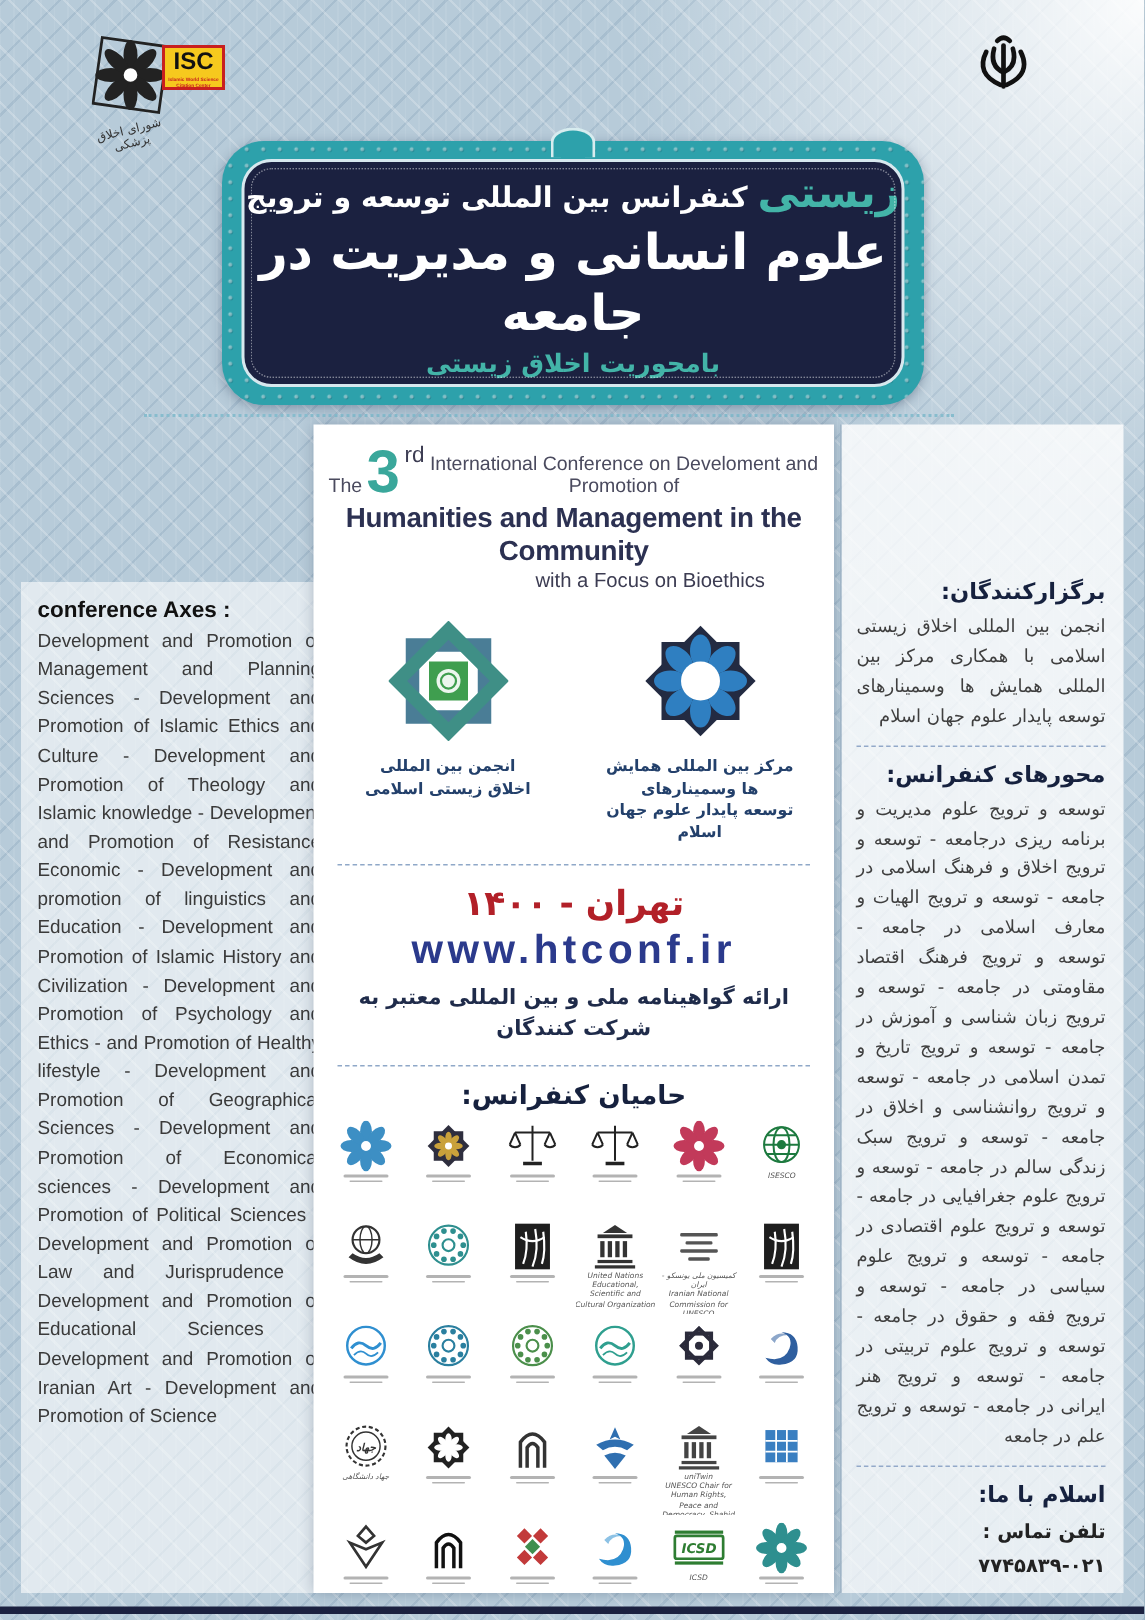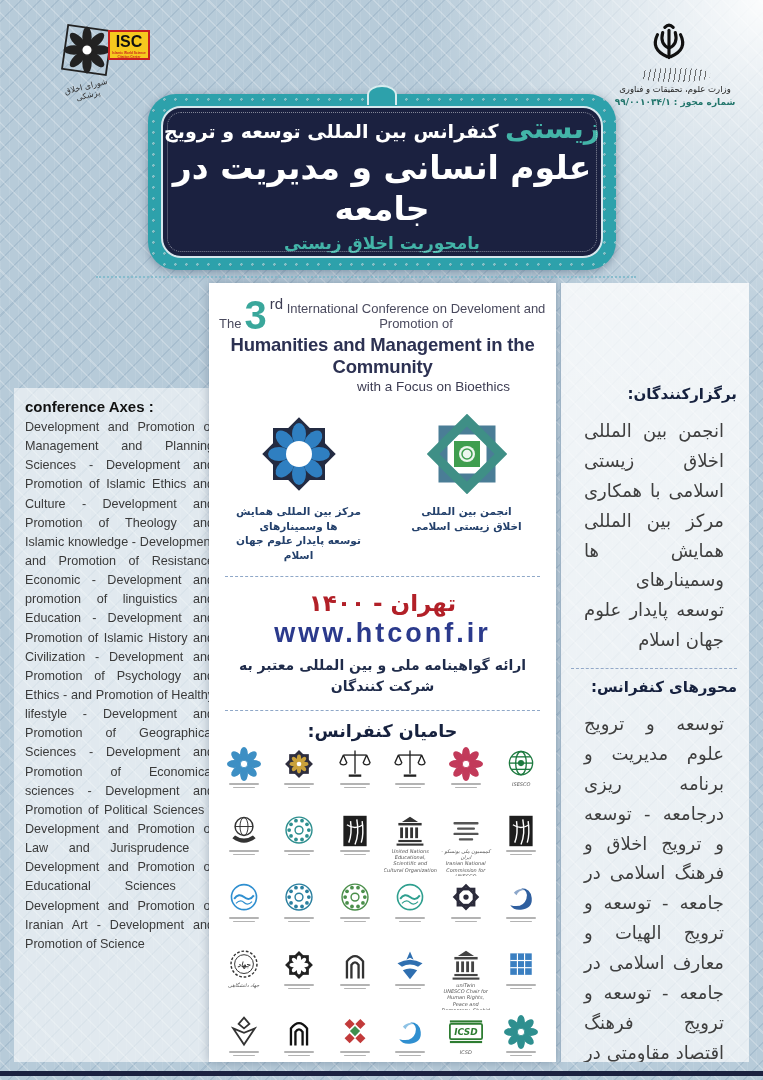--- a/index.html
+++ b/index.html
@@ -72,21 +72,21 @@
     font-family:"Liberation Sans",sans-serif;margin-top:2px;}
   .cert{font-weight:bold;font-size:14px;color:#1f2b4a;text-align:center;line-height:1.5;margin-top:6px;direction:rtl;}
   .sp-heading{font-weight:bold;font-size:17.5px;color:#16213e;text-align:center;margin:10px 0 6px;direction:rtl;}
   .sp-grid{display:grid;grid-template-columns:repeat(6,1fr);gap:5px 2px;padding:0 8px;}
   .sp-cell{text-align:center;height:62px;overflow:hidden;font-style:italic;}
   .sp-cell svg{width:38px;height:34px;display:block;margin:0 auto;}
   .cap-text{display:block;font-size:5px;line-height:1.25;color:#555;direction:rtl;}
   .cap-line{height:1.8px;background:#8a8a8a;opacity:.65;border-radius:1px;margin:2px auto 0;}
   
   .rp-heading{font-size:15px;font-weight:bold;color:#16213e;margin-bottom:5px;}
-  .rp-body{font-size:18px;color:#3f3f3f;line-height:1.66;text-align:justify;margin:13px;}
+  .rp-body{font-size:12px;color:#3f3f3f;line-height:1.66;text-align:justify;margin:0;}
   .rp-divider{border-top:1.5px dashed #93a9c9;margin:9px 0;}
   .rp-contact{font-size:13px;font-weight:bold;color:#222;line-height:1.8;}
   .bottom-rule{position:absolute;left:0;top:1071px;width:763px;height:5px;background:#1b2140;}
 </style>
 </head>
 <body>
 
 <div id="poster">
 
   <div class="rosette-wrap">
@@ -116,25 +116,20 @@
       <g stroke="#111" fill="none" stroke-width="3" stroke-linecap="round">
         <path d="M18 6 q4 -4 8 0"></path>
         <path d="M11 13 q-7 14 9 21"></path>
         <path d="M33 13 q7 14 -9 21"></path>
         <path d="M16 11 q-3 11 6 15"></path>
         <path d="M28 11 q3 11 -6 15"></path>
         <path d="M22 9 v26"></path>
       </g>
     </svg>
   </div>
-  <div class="gov-lines">
-    <div class="gov-callig"></div>
-    <div class="gov-line">وزارت علوم، تحقیقات و فناوری</div>
-    <div class="gov-license">شماره مجوز : ۹۹/۰۰۱۰۳۴/۱</div>
-  </div>
 
   <div class="ornament">
     <div class="banner">
       <div class="bn-l1">
         <span class="bn-accent">زیستی</span>
         <span>کنفرانس بین المللی توسعه و ترویج</span>
       </div>
       <div class="bn-l2">علوم انسانی و مدیریت در جامعه</div>
       <div class="bn-l3">بامحوریت اخلاق زیستی</div>
     </div>
@@ -152,20 +147,35 @@
         <span>The</span>
         <span class="tb-num">3</span>
         <span class="tb-ord">rd</span>
         <span>International Conference on Develoment and Promotion of</span>
       </div>
       <div class="tb-line2">Humanities and Management in the Community</div>
       <div class="tb-line3">with a Focus on Bioethics</div>
     </div>
 
     <div class="org-logos">
+      <div class="org-logo">
+        <svg width="80" height="80" viewBox="0 0 80 80">
+          <g fill="none" stroke-width="9">
+            <rect x="16" y="16" width="48" height="48" stroke="#4a7d96"></rect>
+            <rect x="16" y="16" width="48" height="48" stroke="#3f8f86" transform="rotate(45 40 40)"></rect>
+          </g>
+          <rect x="27" y="27" width="26" height="26" fill="#3f9e4f"></rect>
+          <circle cx="40" cy="40" r="8" fill="#fff" opacity=".9"></circle>
+          <circle cx="40" cy="40" r="5" fill="none" stroke="#3f9e4f" stroke-width="1.5"></circle>
+        </svg>
+        <div class="org-cap">
+          <div>انجمن بین المللی</div>
+          <div>اخلاق زیستی اسلامی</div>
+        </div>
+      </div>
       <div class="org-logo">
         <svg width="86" height="80" viewBox="0 0 80 80">
           <g fill="#232b42">
             <rect x="14" y="14" width="52" height="52" transform="rotate(45 40 40)"></rect>
             <rect x="14" y="14" width="52" height="52" transform="rotate(22.5 40 40)" opacity="0"></rect>
             <rect x="14" y="14" width="52" height="52"></rect>
           </g>
           <g fill="#2f7fc1">
             <ellipse cx="40" cy="20" rx="7" ry="11"></ellipse>
             <ellipse cx="40" cy="20" rx="7" ry="11" transform="rotate(45 40 40)"></ellipse>
@@ -176,35 +186,20 @@
             <ellipse cx="40" cy="20" rx="7" ry="11" transform="rotate(270 40 40)"></ellipse>
             <ellipse cx="40" cy="20" rx="7" ry="11" transform="rotate(315 40 40)"></ellipse>
           </g>
           <circle cx="40" cy="40" r="13" fill="#fff"></circle>
         </svg>
         <div class="org-cap">
           <div>مرکز بین المللی همایش ها وسمینارهای</div>
           <div>توسعه پایدار علوم جهان اسلام</div>
         </div>
       </div>
-      <div class="org-logo">
-        <svg width="80" height="80" viewBox="0 0 80 80">
-          <g fill="none" stroke-width="9">
-            <rect x="16" y="16" width="48" height="48" stroke="#4a7d96"></rect>
-            <rect x="16" y="16" width="48" height="48" stroke="#3f8f86" transform="rotate(45 40 40)"></rect>
-          </g>
-          <rect x="27" y="27" width="26" height="26" fill="#3f9e4f"></rect>
-          <circle cx="40" cy="40" r="8" fill="#fff" opacity=".9"></circle>
-          <circle cx="40" cy="40" r="5" fill="none" stroke="#3f9e4f" stroke-width="1.5"></circle>
-        </svg>
-        <div class="org-cap">
-          <div>انجمن بین المللی</div>
-          <div>اخلاق زیستی اسلامی</div>
-        </div>
-      </div>
     </div>
 
     <div class="divider"></div>
     <div class="city-year">تهران - ۱۴۰۰</div>
     <div class="website">www.htconf.ir</div>
     <div class="cert">
       <div>ارائه گواهینامه ملی و بین المللی معتبر به</div>
       <div>شرکت کنندگان</div>
     </div>
     <div class="divider"></div>

